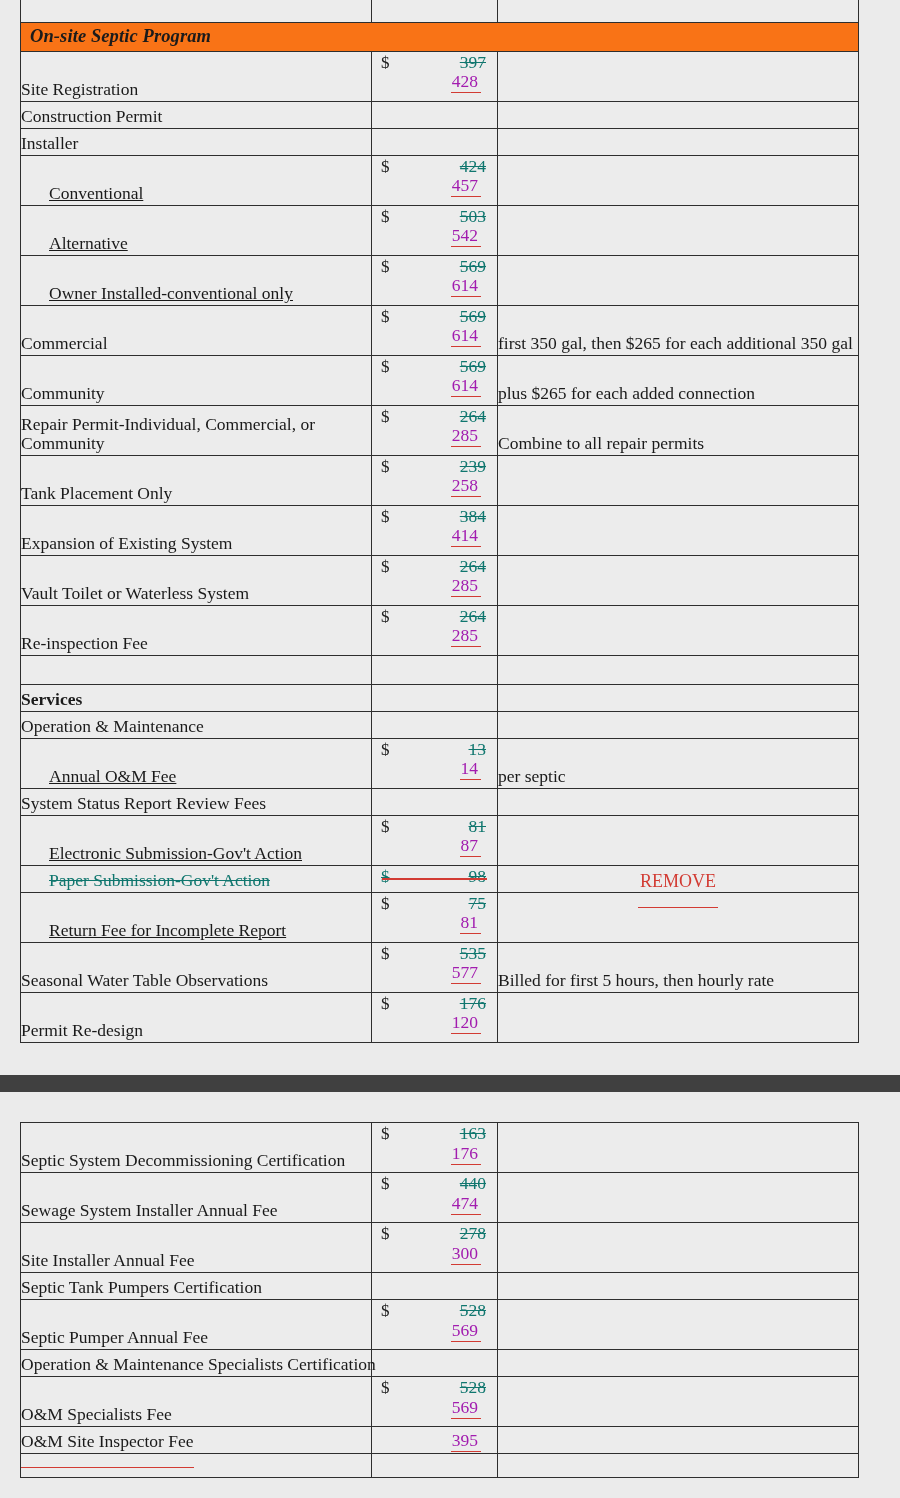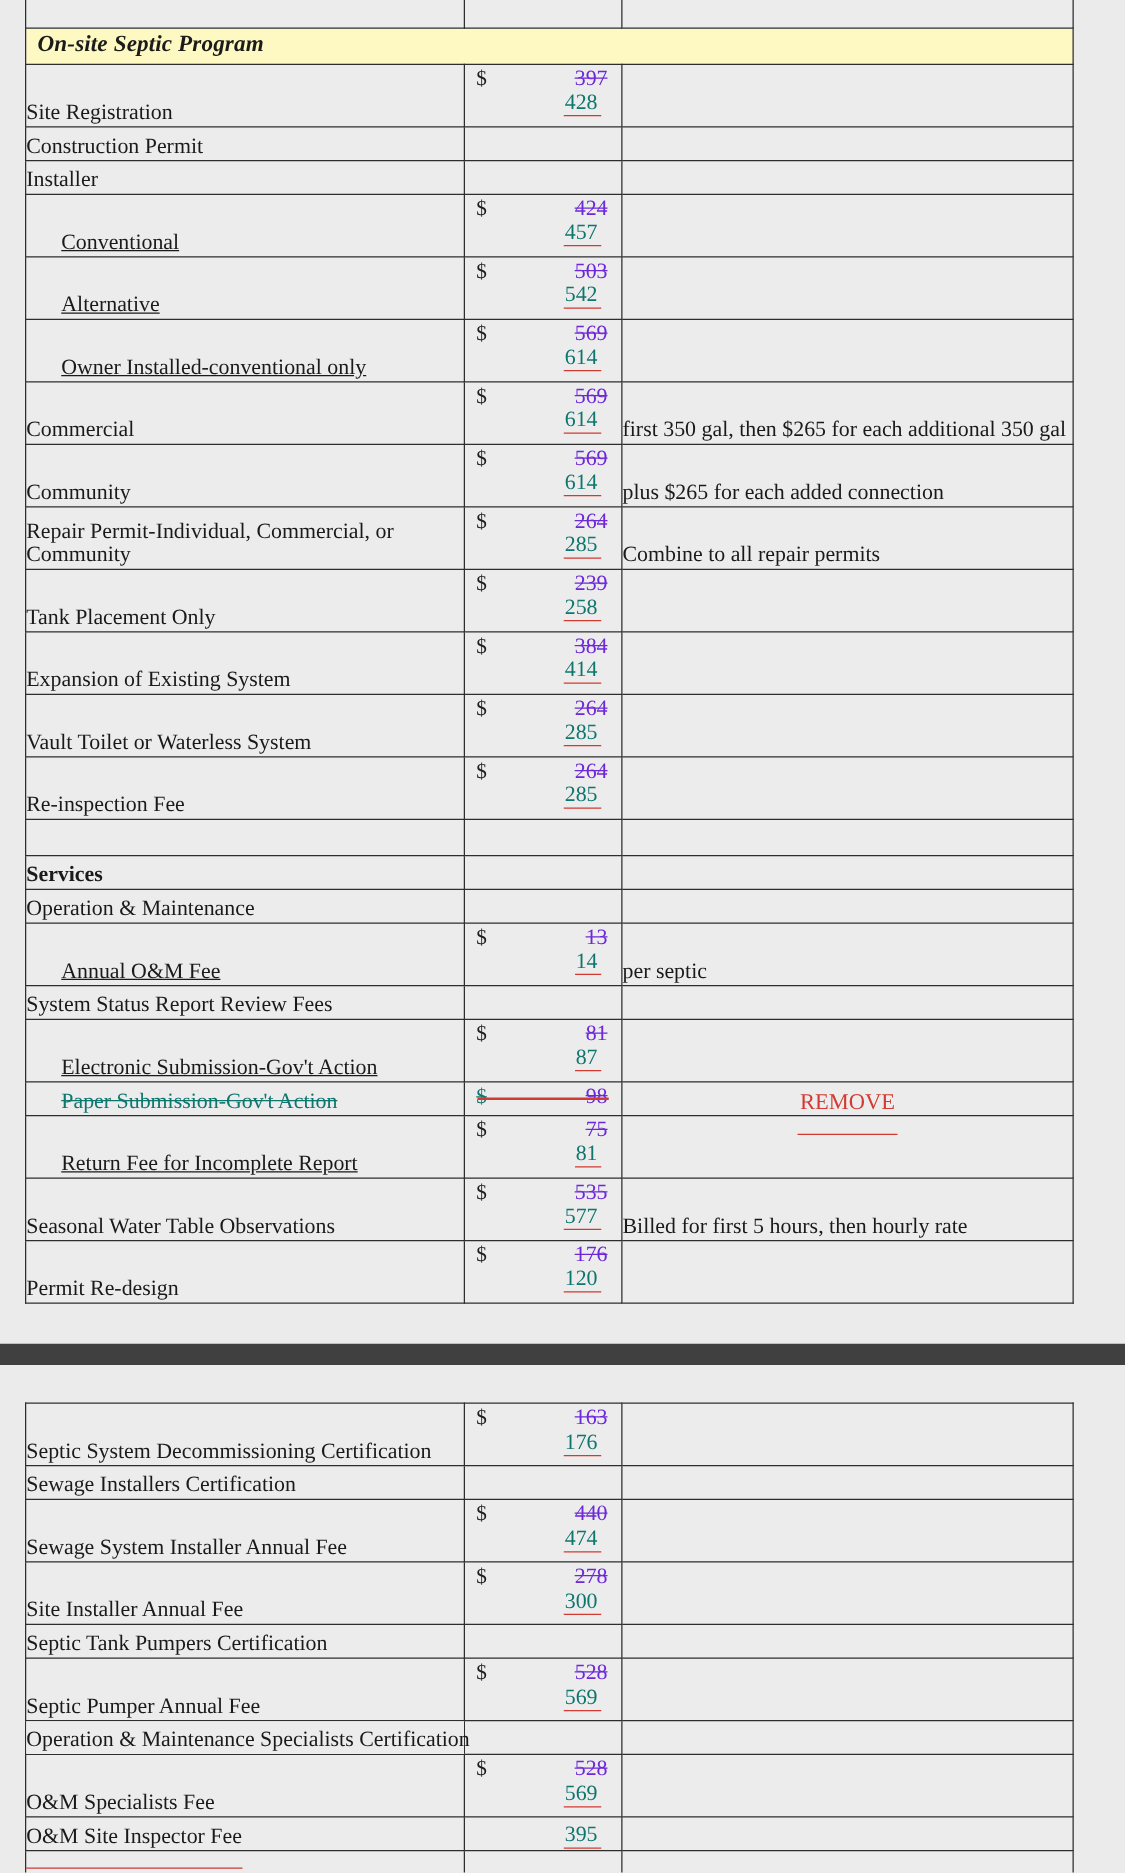--- a/index.html
+++ b/index.html
@@ -33,21 +33,21 @@
   col.c1{width:351px;}
   col.c2{width:126px;}
   col.c3{width:361px;}
 
   .lbl{padding-left:9px;padding-right:4px;}
   .lbl.ind1{padding-left:28px;text-decoration:underline;}
   .note{padding-left:9px;padding-right:6px;}
 
   
   .band td{
-    background:#fef9c3;
+    background:#f97316;
     border-left:1px solid #2e2e2e;
     border-right:1px solid #2e2e2e;
     border-top:1px solid #2e2e2e;
     border-bottom:1px solid #2e2e2e;
     font-weight:bold;
     font-style:italic;
     font-size:18.5px;
     padding:3px 0 4px 9px;
     letter-spacing:.1px;
     color:#1b1b1b;
@@ -56,27 +56,27 @@
   .subhead{font-weight:bold;}
 
   
   .money{position:relative;height:100%;}
   .m-top{
     display:flex;justify-content:space-between;align-items:baseline;
     padding:1px 11px 0 9px;
   }
   .m-dollar{color:#202020;font-size:17px;}
   .m-old{
-    color:#6d28d9;
+    color:#0f766e;
     text-decoration:line-through;
     text-decoration-thickness:1.4px;
     font-size:17.5px;
   }
   .m-new{
-    color:#0f766e;
+    color:#a21caf;
     text-align:right;
     padding:0 16px 1px 0;
     font-size:17.5px;
   }
   .m-new span{
     border-bottom:1.6px solid #d23b33;
     padding:0 3px 1px 1px;
   }
   .m-inline{
     display:flex;justify-content:space-between;align-items:baseline;
@@ -410,25 +410,20 @@
             <div class="money">
               <div class="m-top">
                 <span class="m-dollar">$</span>
                 <span class="m-old">163</span>
               </div>
               <div class="m-new"><span>176</span></div>
             </div>
           </td>
           <td class="note">&nbsp;</td>
         </tr>
-        <tr class="rowshort">
-          <td class="lbl">Sewage Installers Certification</td>
-          <td>&nbsp;</td>
-          <td>&nbsp;</td>
-        </tr>
         <tr class="rowtall">
           <td class="lbl">Sewage System Installer Annual Fee</td>
           <td>
             <div class="money">
               <div class="m-top">
                 <span class="m-dollar">$</span>
                 <span class="m-old">440</span>
               </div>
               <div class="m-new"><span>474</span></div>
             </div>

